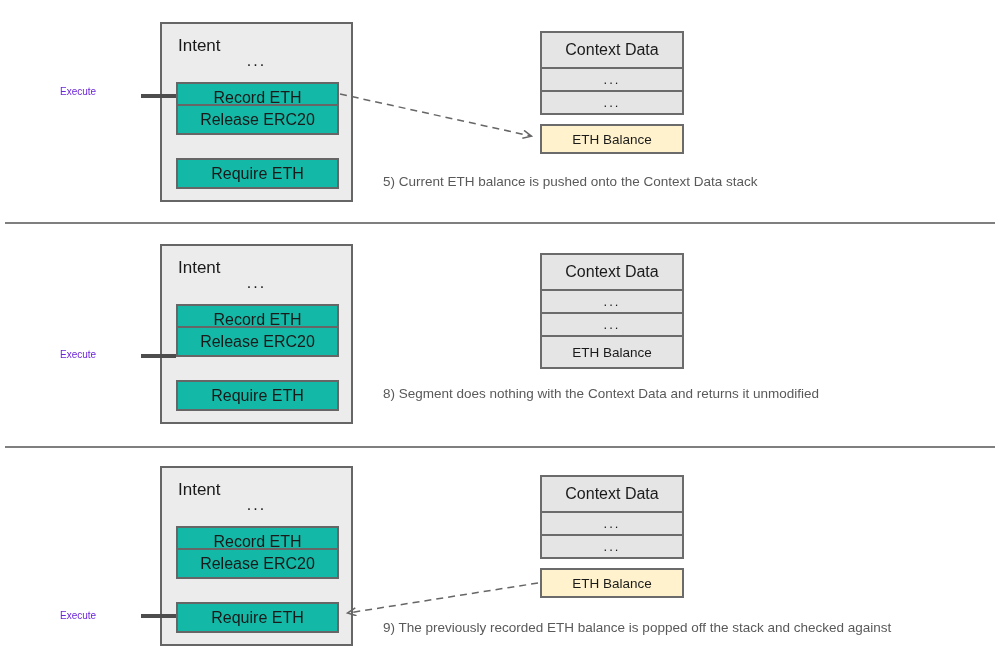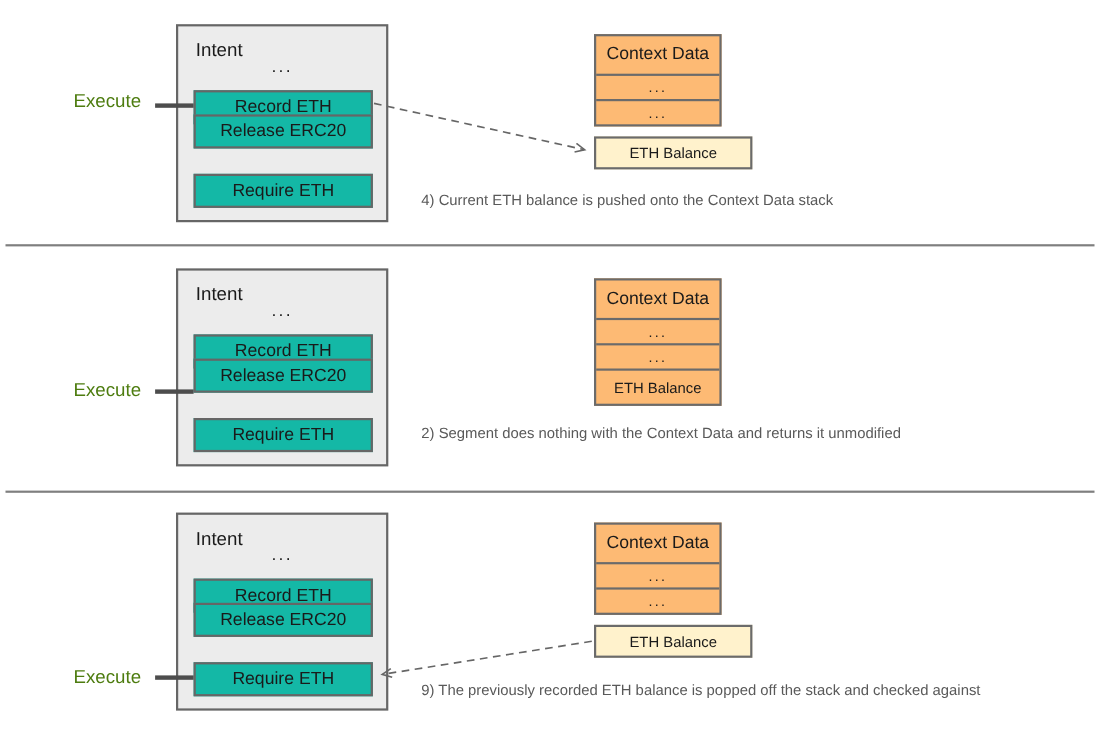--- a/index.html
+++ b/index.html
@@ -5,43 +5,43 @@
   html,body{margin:0;padding:0;background:#ffffff;}
   .canvas{
     position:relative;width:1000px;height:671px;background:#ffffff;overflow:hidden;
     font-family:"Liberation Sans",sans-serif;color:#1a1a1a;
   }
   .overlay{position:absolute;left:0;top:0;width:1000px;height:671px;pointer-events:none;z-index:6;}
   .dash{stroke:#666666;stroke-width:1.5;stroke-dasharray:7 5;fill:none;}
   .divider{position:absolute;left:5px;width:990px;height:2px;background:#7f7f7f;}
 
   .execute{
-    position:absolute;left:60px;width:75px;text-align:center;
-    font-size:17px;color:#4d7c0f;line-height:16px;
+    position:absolute;left:60px;width:75px;text-align:left;
+    font-size:10px;color:#6d28d9;line-height:16px;
   }
   .exec-line{position:absolute;left:141px;width:35px;height:4px;background:#4d4d4d;z-index:5;}
 
   .intent-box{
     position:absolute;width:193px;height:180px;box-sizing:border-box;
     background:#ececec;border:2px solid #666666;
   }
   .intent-title{position:absolute;left:16px;top:12px;font-size:17px;color:#1a1a1a;}
   .intent-dots{position:absolute;left:0;top:28px;width:100%;text-align:center;
     font-size:16px;letter-spacing:2px;color:#1a1a1a;}
   .op{
     position:absolute;left:14px;width:163px;height:31px;box-sizing:border-box;
     background:#14b8a6;border:2px solid #666666;
     display:flex;align-items:center;justify-content:center;
     font-size:16px;color:#1a1a1a;white-space:nowrap;
   }
   .op1{top:58px}.op2{top:80px}.op3{top:134px}
 
   .ctx-stack{
-    position:absolute;width:116px;box-sizing:border-box;
-    border:2px solid #6b6b6b;background:#fdba74;
+    position:absolute;width:144px;box-sizing:border-box;
+    border:2px solid #6b6b6b;background:#e5e5e5;
   }
   .ctx-title{
     height:34px;display:flex;align-items:center;justify-content:center;
     font-size:16px;color:#1a1a1a;
   }
   .ctx-row{
     height:21px;border-top:2px solid #6b6b6b;
     display:flex;align-items:center;justify-content:center;
     font-size:13px;letter-spacing:2px;color:#1a1a1a;
   }
@@ -88,21 +88,21 @@
     </div>
 
     <div class="ctx-stack" style="left:540px;top:31px">
       <div class="ctx-title">Context Data</div>
       <div class="ctx-row">...</div>
       <div class="ctx-row">...</div>
     </div>
 
     <div class="ctx-popped" style="left:540px;top:124px">ETH Balance</div>
 
-    <div class="caption" style="top:174px">4) Current ETH balance is pushed onto the Context Data stack</div>
+    <div class="caption" style="top:174px">5) Current ETH balance is pushed onto the Context Data stack</div>
   </section>
 
   <section>
     <div class="execute" style="top:347px">Execute</div>
     <div class="exec-line" style="top:353.5px"></div>
 
     <div class="intent-box" style="left:160px;top:244px">
       <div class="intent-title">Intent</div>
       <div class="intent-dots">...</div>
       <div class="op op1">Record ETH</div>
@@ -110,21 +110,21 @@
       <div class="op op3">Require ETH</div>
     </div>
 
     <div class="ctx-stack" style="left:540px;top:253px">
       <div class="ctx-title">Context Data</div>
       <div class="ctx-row">...</div>
       <div class="ctx-row">...</div>
       <div class="ctx-row tall">ETH Balance</div>
     </div>
 
-    <div class="caption" style="top:386px">2) Segment does nothing with the Context Data and returns it unmodified</div>
+    <div class="caption" style="top:386px">8) Segment does nothing with the Context Data and returns it unmodified</div>
   </section>
 
   <section>
     <div class="execute" style="top:608px">Execute</div>
     <div class="exec-line" style="top:613.5px"></div>
 
     <div class="intent-box" style="left:160px;top:466px">
       <div class="intent-title">Intent</div>
       <div class="intent-dots">...</div>
       <div class="op op1">Record ETH</div>

